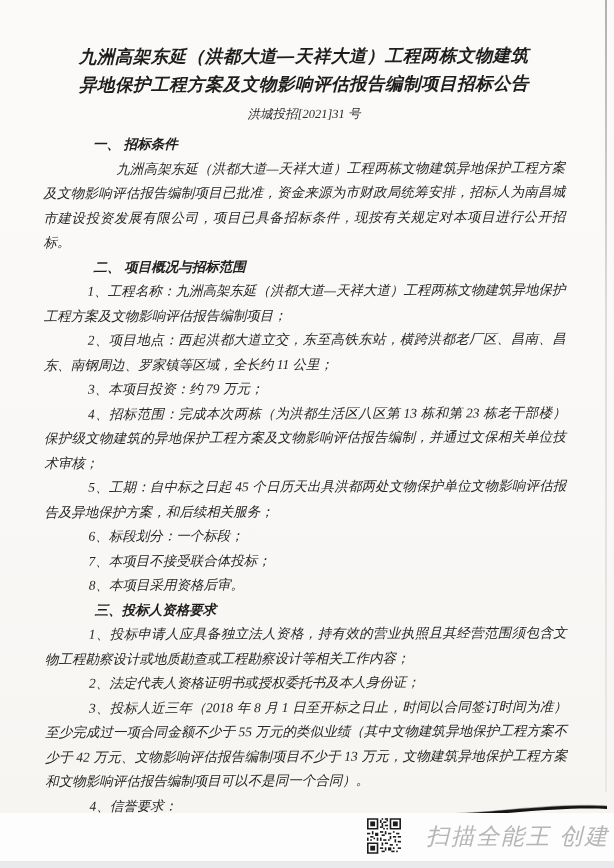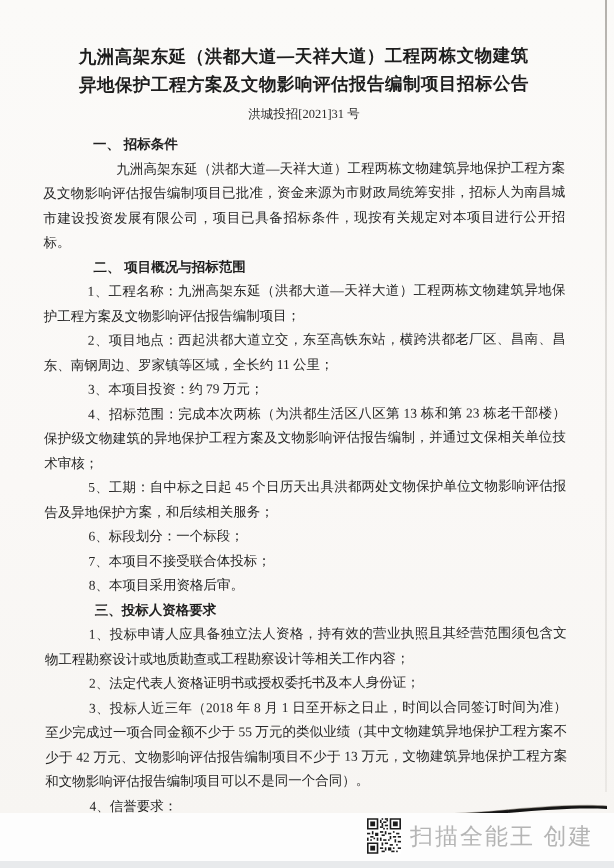--- a/index.html
+++ b/index.html
@@ -2,21 +2,21 @@
 <html><head>
 <meta charset="utf-8">
 <style>
   html, body { margin: 0; padding: 0; }
   body {
     width: 614px; height: 868px;
     background: #fdfdfd;
     overflow: hidden;
     font-family: "Liberation Serif", serif;
   }
-  .stage { position: relative; width: 614px; height: 636px; }
+  .stage { position: relative; width: 614px; height: 636px; font-style: italic; }
 
   
   .page {
     position: absolute; left: 0; top: 0;
     width: 614px; height: 813px;
     background: linear-gradient(180deg, #fbfaf8 0%, #faf8f6 60%, #f7f5f2 100%);
   }
   .page-right-edge {
     position: absolute; top: 0; right: 7px; width: 2px; height: 792px;
     background: linear-gradient(180deg, rgba(120,115,108,0.55), rgba(150,145,138,0.28) 40%, rgba(160,155,148,0.15));
@@ -56,21 +56,21 @@
     margin: 0;
   }
   .para { margin: 0; text-indent: 44px; text-align: justify; }
   .para.deep { text-indent: 73px; }
 
   
   .footer {
     position: absolute; left: 0; top: 813px; width: 614px; height: 48px;
     background: #fdfdfd;
   }
-  .watermark { position: absolute; left: 367px; top: 5px; display: flex; align-items: center; }
+  .watermark { position: absolute; left: 367px; top: 5px; display: flex; align-items: center; gap: 16px; }
   .qr { width: 34px; height: 36px; display: block; }
   .wm-text {
     margin-left: 9px;
     font-family: "Liberation Sans", sans-serif;
     font-size: 23px;
     letter-spacing: 2px;
     color: #b5b5b5;
     white-space: nowrap;
   }
   .bottom-strip {

